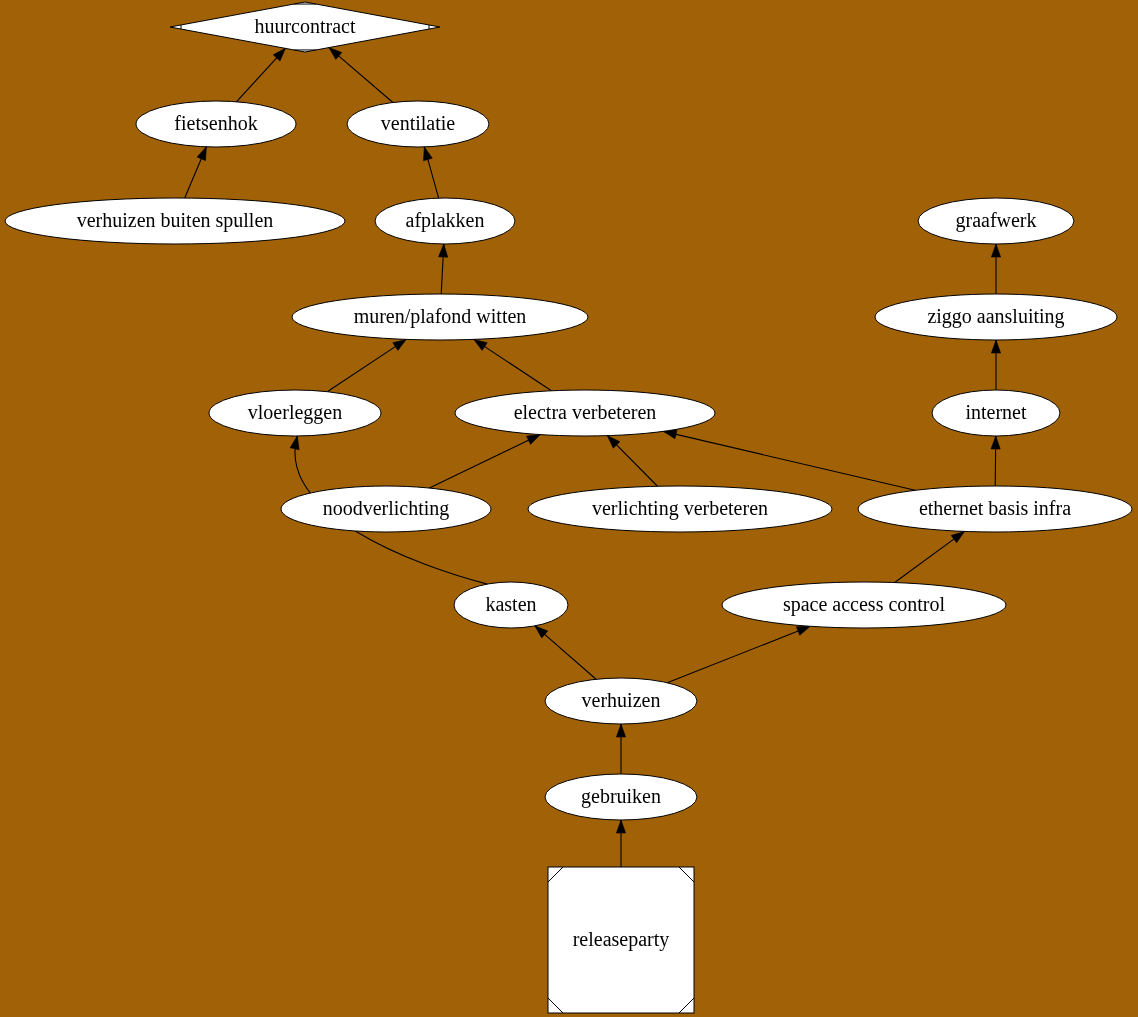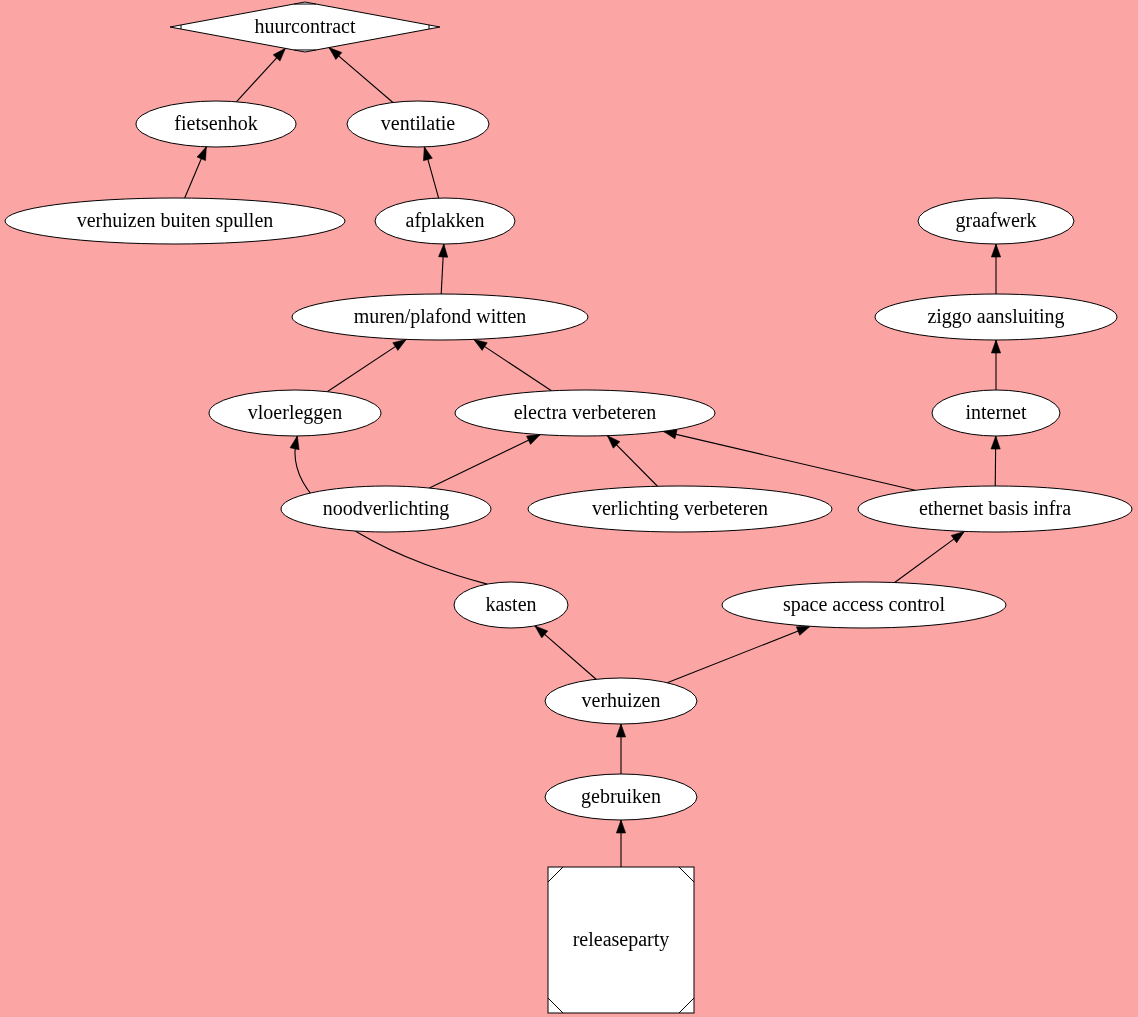--- a/index.html
+++ b/index.html
@@ -8,21 +8,21 @@
     padding: 0;
     background: #ffffff;
   }
   body {
     font-family: "Liberation Serif", "DejaVu Serif", serif;
   }
   #graph-canvas {
     position: relative;
     width: 1138px;
     height: 1017px;
-    background: #fca5a5;
+    background: #a16207;
     overflow: hidden;
   }
   #graph-svg {
     position: absolute;
     left: 0;
     top: 0;
     width: 1138px;
     height: 1017px;
     display: block;
   }

